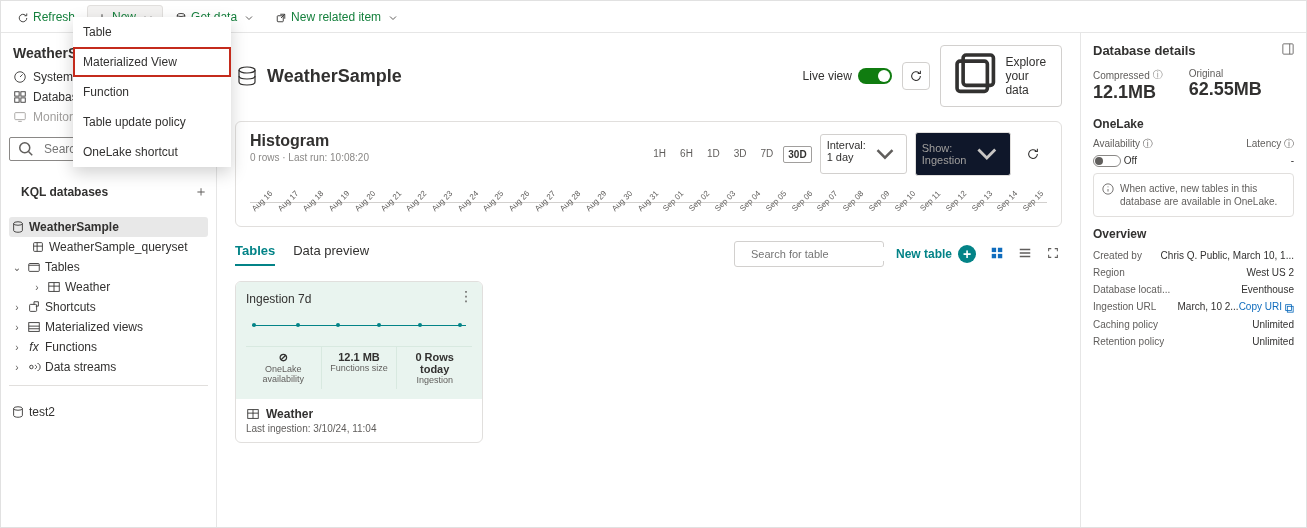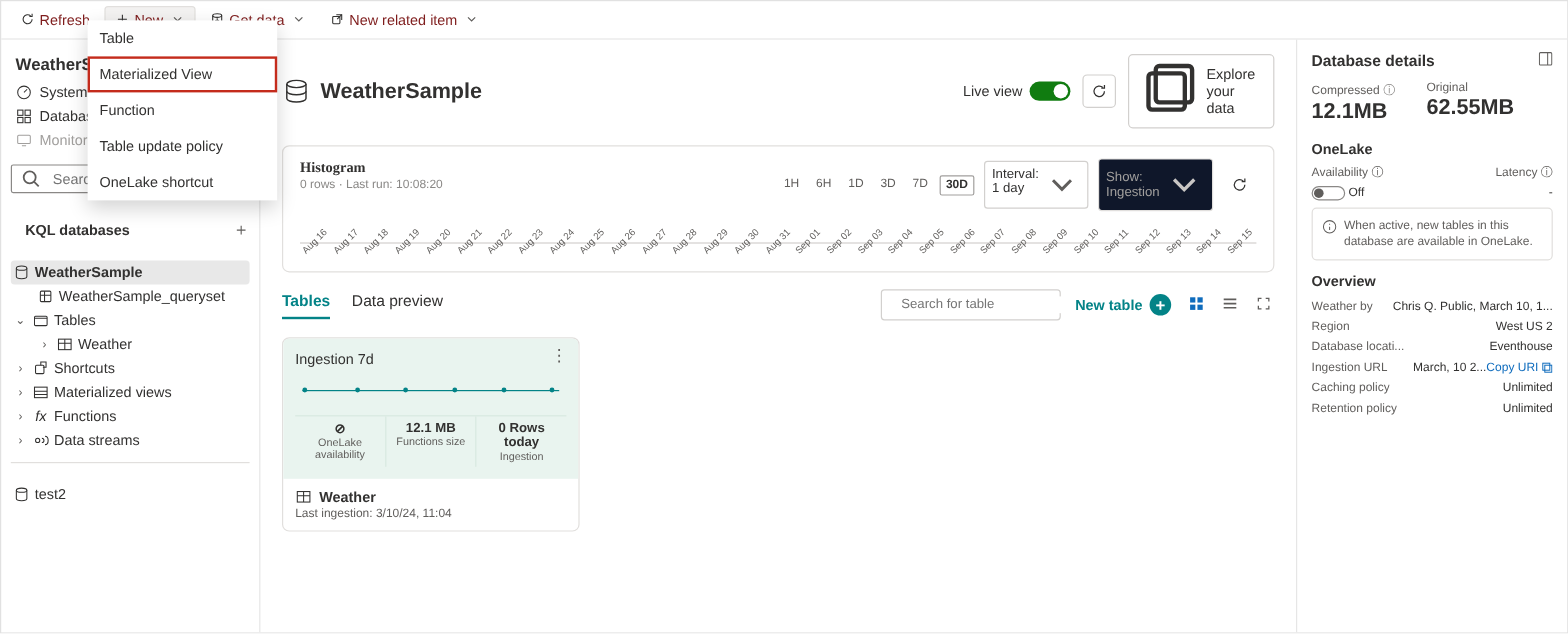--- a/index.html
+++ b/index.html
@@ -1,21 +1,21 @@
 <!DOCTYPE html>
 <html><head>
 <meta charset="utf-8">
 <style>
   * { box-sizing: border-box; }
   html, body { margin:0; padding:0; font-family: "Segoe UI", Arial, sans-serif; font-size:12px; color:#323130; background:#fff; }
   .app { width:1307px; height:528px; border:1px solid #e1e1e1; overflow:hidden; position:relative; }
 
   
   .toolbar { height:32px; border-bottom:1px solid #e6e6e6; display:flex; align-items:center; padding:0 8px; gap:4px; font-size:12px; }
-  .tb-btn { display:flex; align-items:flex-start; gap:4px; padding:4px 8px; border-radius:3px; cursor:pointer; color:#7f1d1d; }
+  .tb-btn { display:flex; align-items:flex-end; gap:4px; padding:4px 8px; border-radius:3px; cursor:pointer; color:#15803d; }
   .tb-btn svg { width:12px; height:12px; }
   .tb-btn.primary { background:#f3f2f1; border:1px solid #e1dfdd; }
   .chev { margin-left:2px; }
 
   
   .layout { display:flex; height:calc(100% - 32px); }
 
   
   .sidebar { width:216px; border-right:1px solid #e6e6e6; padding:8px 8px 8px 8px; display:flex; flex-direction:column; }
   .side-title { font-weight:600; font-size:14px; padding:4px 4px 6px 4px; }
@@ -50,21 +50,21 @@
   .live-view { display:flex; align-items:center; gap:6px; font-size:12px; color:#323130; }
   .toggle { width:34px; height:16px; border-radius:10px; background:#107c10; position:relative; }
   .toggle .knob { width:12px; height:12px; background:#fff; border-radius:50%; position:absolute; top:2px; right:2px; }
   .icon-btn { width:28px; height:28px; border:1px solid #d2d0ce; border-radius:4px; display:flex; align-items:center; justify-content:center; cursor:pointer; }
   .icon-btn svg { width:14px; height:14px; }
   .explore-btn { border:1px solid #d2d0ce; border-radius:4px; padding:6px 10px; display:flex; align-items:center; gap:6px; cursor:pointer; font-size:12px; }
 
   
   .card { border:1px solid #e1dfdd; border-radius:6px; padding:10px 14px; background:#fff; }
   .hist-head { display:flex; align-items:flex-start; justify-content:space-between; }
-  .hist-title { font-size:12px; font-weight:600;font-family:Liberation Serif, serif; }
+  .hist-title { font-size:16px; font-weight:600; }
   .hist-sub { font-size:10px; color:#8a8886; margin-top:2px; }
   .hist-controls { display:flex; align-items:center; gap:8px; }
   .range-btns { display:flex; gap:6px; font-size:10px; }
   .range-btns span { padding:2px 4px; border-radius:2px; cursor:pointer; color:#605e5c; }
   .range-btns span.active { border:1px solid #a19f9d; color:#323130; font-weight:600; }
   .interval { border:1px solid #d2d0ce; border-radius:3px; padding:4px 6px; font-size:11px; display:flex; align-items:flex-start; gap:4px; cursor:pointer; }
   .show-ing { border:1px solid #e1dfdd; background:#0f172a; color:#a19f9d; border-radius:3px; padding:4px 6px; font-size:11px; display:flex; align-items:center; gap:4px; }
   .hist-axis { margin-top:26px; border-top:1px solid #d2d0ce; display:flex; font-size:8px; color:#605e5c; padding-top:4px; }
   .hist-axis span { flex:1; text-align:center; transform:rotate(-45deg); transform-origin:left top; white-space:nowrap; }
 
@@ -511,21 +511,21 @@
       <div class="info-banner">
         <svg viewBox="0 0 14 14" fill="none" stroke="#605e5c" stroke-width="1">
             <circle cx="7" cy="7" r="6"></circle>
             <path d="M7 4v1M7 7v3"></path>
           </svg>
         <span>When active, new tables in this database are available in OneLake.</span>
       </div>
 
       <div class="subhead">Overview</div>
       <div class="kv">
-          <span class="k">Weather by</span>
+          <span class="k">Created by</span>
           <span class="v">Chris Q. Public, March 10, 1...</span>
         </div>
       <div class="kv">
           <span class="k">Region</span>
           <span class="v">West US 2</span>
         </div>
       <div class="kv">
           <span class="k">Database locati...</span>
           <span class="v">Eventhouse</span>
         </div>

